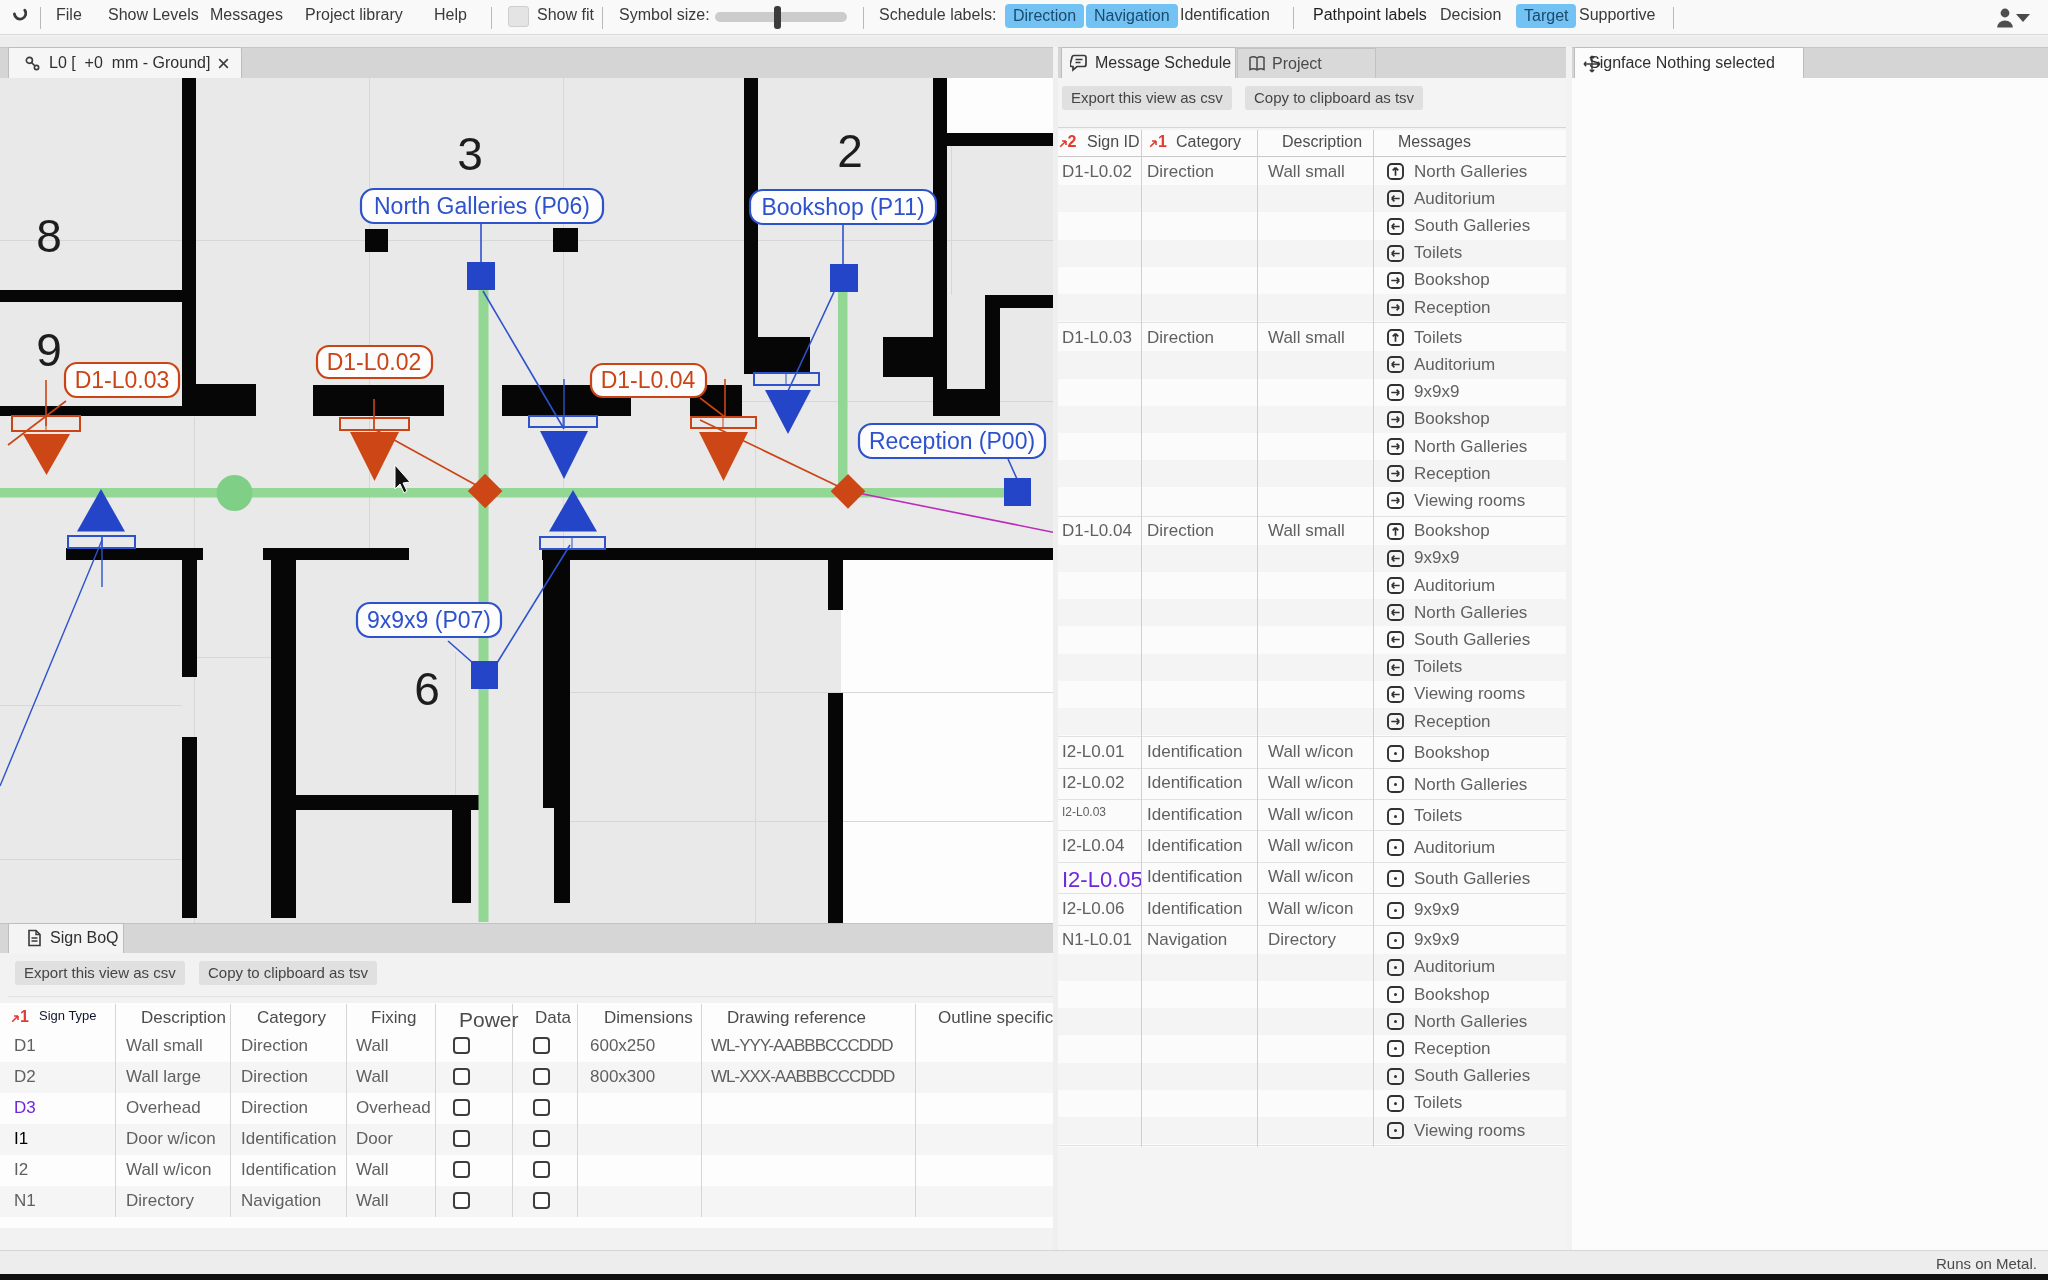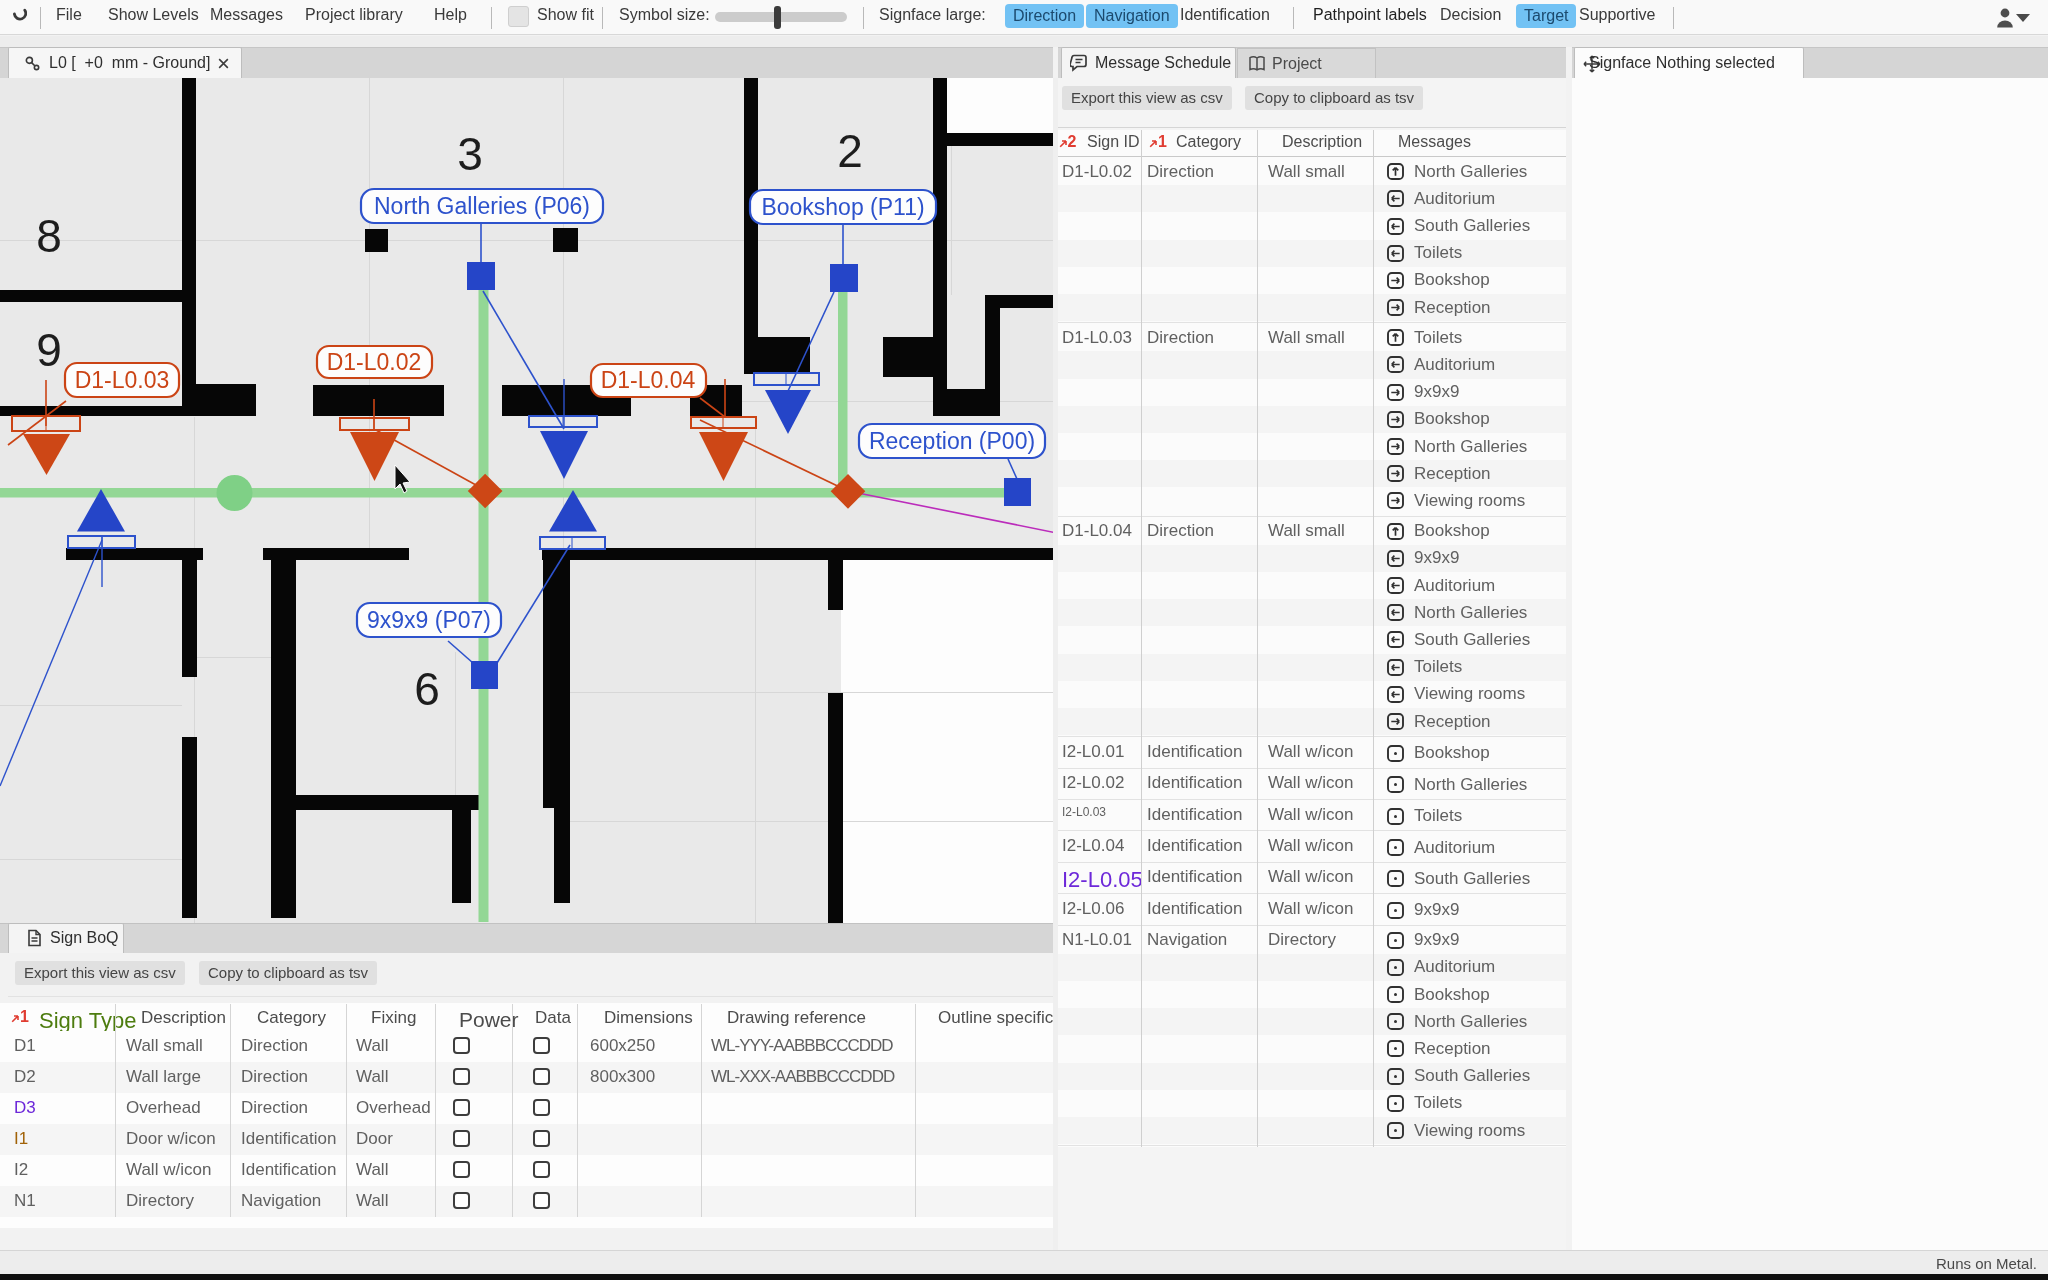--- a/index.html
+++ b/index.html
@@ -34,21 +34,21 @@
 <div class="sep" style="left:491px"></div>
 
 <div class="abs" style="left:508px;top:6px;width:21px;height:21px;background:#e4e4e4;border:1px solid #cfcfcf;border-radius:3px"></div>
 <div class="mitem" style="left:537px">Show fit</div>
 <div class="sep" style="left:602px"></div>
 <div class="mitem" style="left:619px">Symbol size:</div>
 
 <div class="abs" style="left:715px;top:12px;width:132px;height:10px;background:#ccc;border-radius:5px"></div>
 <div class="abs" style="left:774px;top:6px;width:7px;height:23px;background:#3c3c3c;border-radius:3px"></div>
 <div class="sep" style="left:863px"></div>
-<div class="mitem" style="left:879px">Signface large:</div>
+<div class="mitem" style="left:879px">Schedule labels:</div>
 <div class="chip" style="left:1005px">Direction</div>
 <div class="chip" style="left:1086px">Navigation</div>
 <div class="mitem" style="left:1180px">Identification</div>
 <div class="sep" style="left:1293px"></div>
 <div class="mitem" style="left:1313px;color:#1f1f1f">Pathpoint labels</div>
 <div class="mitem" style="left:1440px">Decision</div>
 <div class="chip" style="left:1516px">Target</div>
 <div class="mitem" style="left:1579px">Supportive</div>
 <div class="sep" style="left:1673px"></div>
 
@@ -347,21 +347,21 @@
 <div class="btn" style="left:199px;top:961px">Copy to clipboard as tsv</div>
 <div class="rowline" style="left:8px;top:996px;width:1045px"></div>
 
 <div class="abs" style="left:0;top:1003px;width:1053px;height:225px;background:#fdfdfd;overflow:hidden">
 
 <div class="abs" style="left:0;top:0;width:1057px;height:28px">
 <svg class="abs" style="left:11px;top:11px" width="9" height="9" viewBox="0 0 9 9">
         <path d="M1.2 7.8 L7 2 M7 2 L3 2 M7 2 L7 6" stroke="#e03c31" stroke-width="1.6" fill="none"></path>
       </svg>
 <span class="abs" style="left:20px;top:5px;font-size:16px;color:#e03c31;font-weight:bold">1</span>
-<span class="abs" style="left:39px;top:5px;font-size:22px;color:#4d7c0f">Sign Type</span>
+<span class="abs" style="left:39px;top:5px;font-size:13px;color:#0f172a">Sign Type</span>
 <span class="abs" style="left:141px;top:5px;font-size:17px;color:#4c4c4c">Description</span>
 <span class="abs" style="left:257px;top:5px;font-size:17px;color:#4c4c4c">Category</span>
 <span class="abs" style="left:371px;top:5px;font-size:17px;color:#4c4c4c">Fixing</span>
 <span class="abs" style="left:459px;top:5px;font-size:21px;color:#4c4c4c">Power</span>
 <span class="abs" style="left:535px;top:5px;font-size:17px;color:#4c4c4c">Data</span>
 <span class="abs" style="left:604px;top:5px;font-size:17px;color:#4c4c4c">Dimensions</span>
 <span class="abs" style="left:727px;top:5px;font-size:17px;color:#4c4c4c">Drawing reference</span>
 <span class="abs" style="left:938px;top:5px;font-size:17px;color:#4c4c4c">Outline specifica</span>
 </div>
 
@@ -390,21 +390,21 @@
 <div class="abs" style="left:0;top:90px;width:1057px;height:31px;background:#fdfdfd">
 <span class="abs" style="left:14px;top:5px;font-size:17px;color:#6d28d9">D3</span>
 <span class="abs" style="left:126px;top:5px;font-size:17px;color:#606060">Overhead</span>
 <span class="abs" style="left:241px;top:5px;font-size:17px;color:#606060">Direction</span>
 <span class="abs" style="left:356px;top:5px;font-size:17px;color:#606060">Overhead</span>
 <span class="cb" style="left:453px;top:6px"></span>
 <span class="cb" style="left:533px;top:6px"></span>
 </div>
 
 <div class="abs" style="left:0;top:121px;width:1057px;height:31px;background:#f5f5f5">
-<span class="abs" style="left:14px;top:5px;font-size:17px;color:#a16207">I1</span>
+<span class="abs" style="left:14px;top:5px;font-size:17px;color:#000000">I1</span>
 <span class="abs" style="left:126px;top:5px;font-size:17px;color:#606060">Door w/icon</span>
 <span class="abs" style="left:241px;top:5px;font-size:17px;color:#606060">Identification</span>
 <span class="abs" style="left:356px;top:5px;font-size:17px;color:#606060">Door</span>
 <span class="cb" style="left:453px;top:6px"></span>
 <span class="cb" style="left:533px;top:6px"></span>
 </div>
 
 <div class="abs" style="left:0;top:152px;width:1057px;height:31px;background:#fdfdfd">
 <span class="abs" style="left:14px;top:5px;font-size:17px;color:#606060">I2</span>
 <span class="abs" style="left:126px;top:5px;font-size:17px;color:#606060">Wall w/icon</span>

